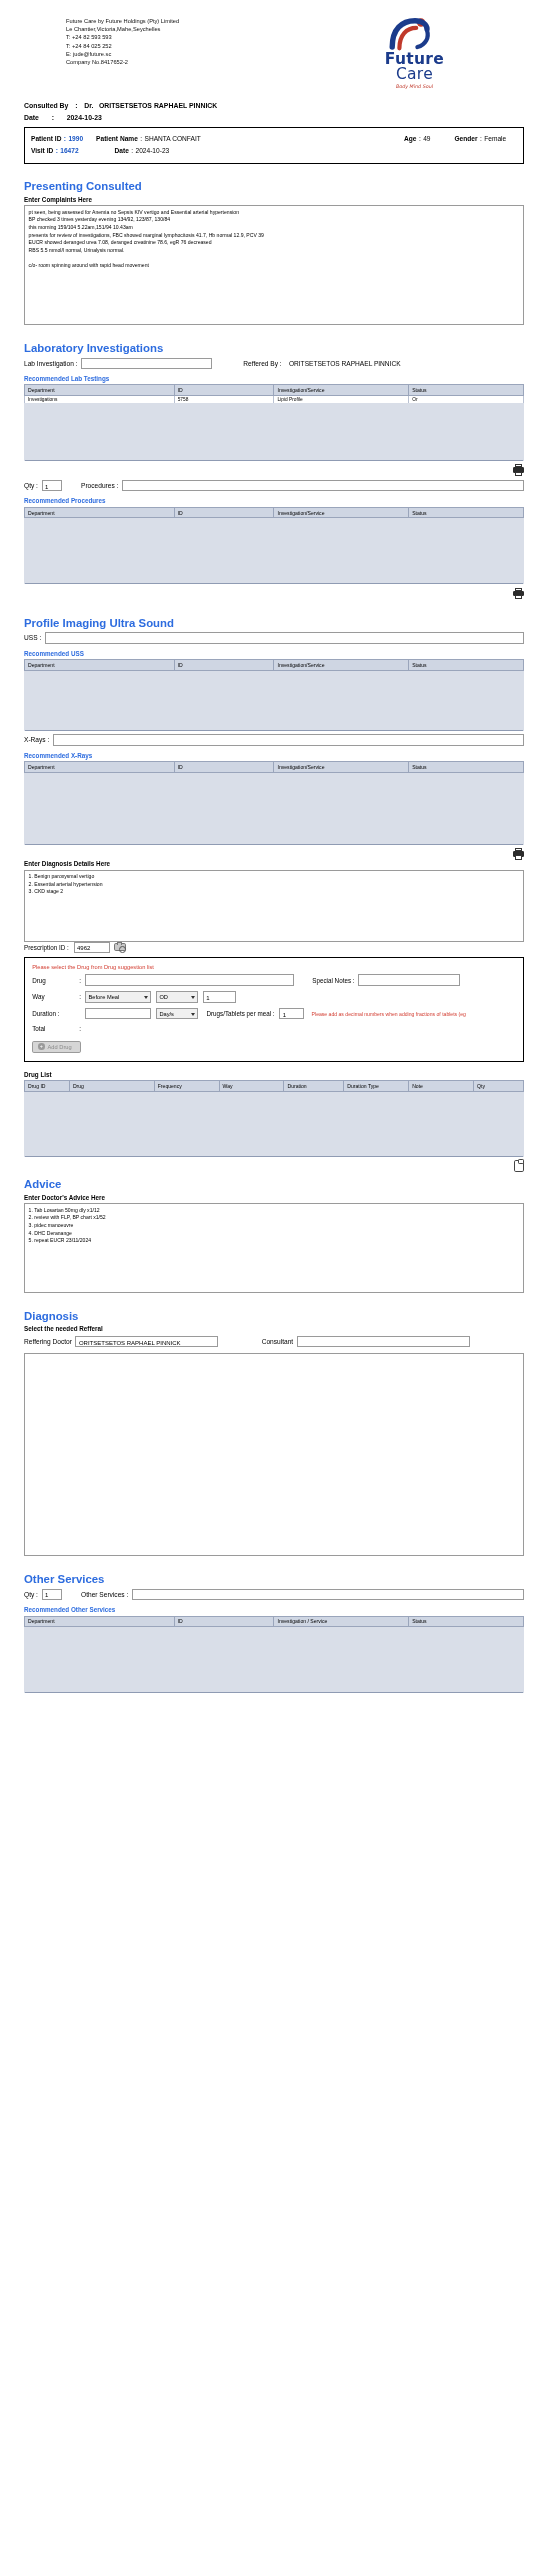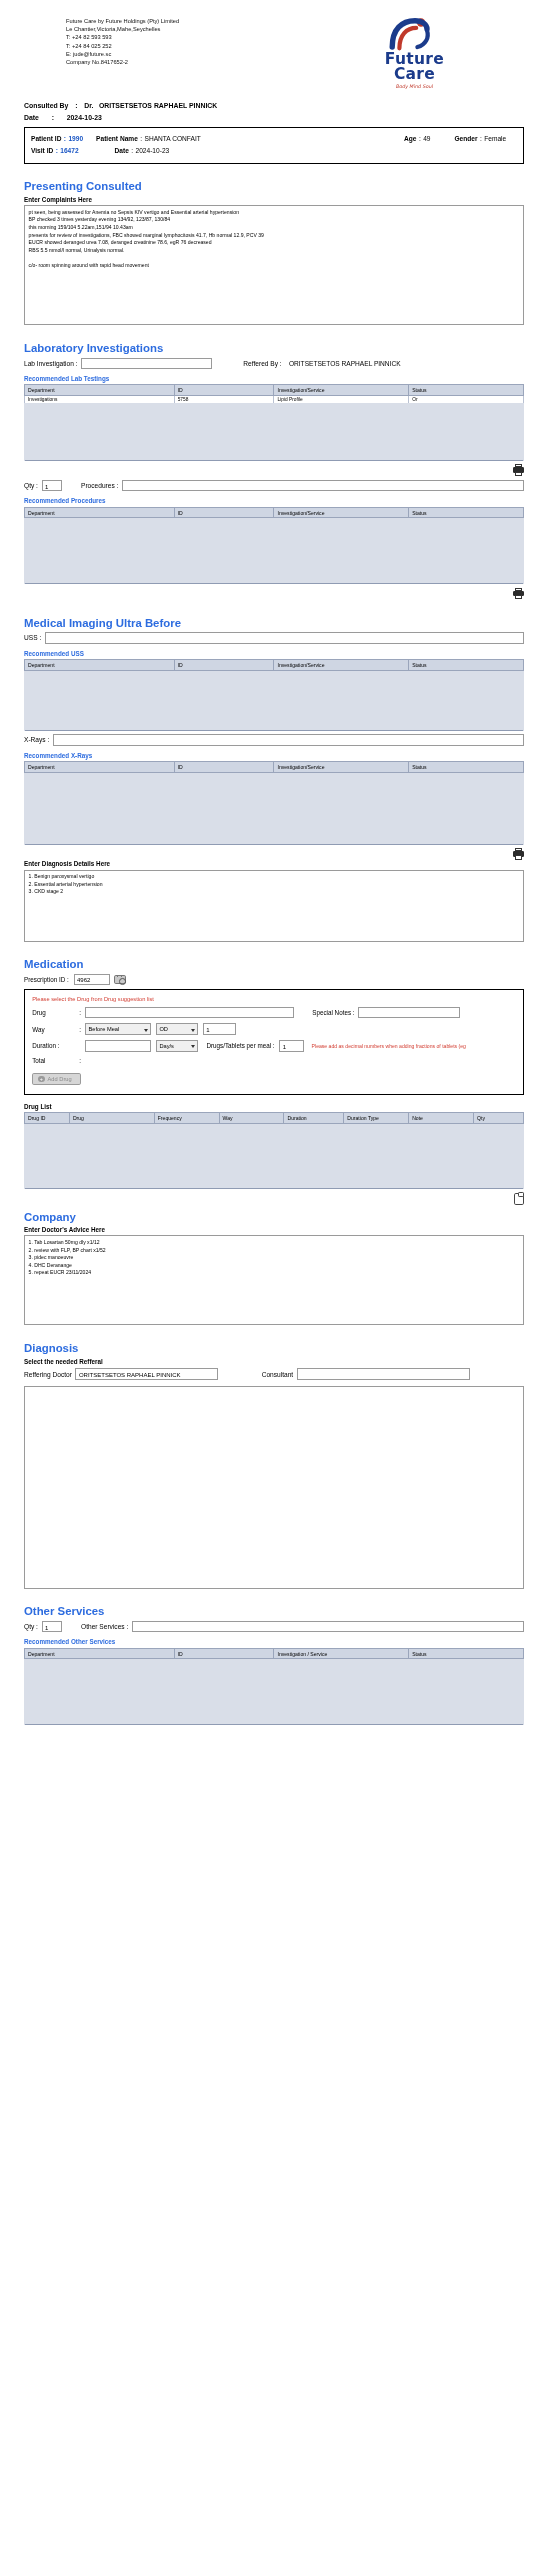--- a/index.html
+++ b/index.html
@@ -15,21 +15,21 @@
 
   
   .hdr { display:flex; align-items:flex-start; justify-content:flex-start; padding: 6px 0 4.8px 0; }
   .hdr-left { width: 281px; padding-left: 42px; font-size: 5.7px; line-height: 1.45; color:#111; }
   .hdr-left .co-name { white-space: nowrap; }
   .hdr-right { flex: 1; display:flex; justify-content:center; }
   .logo-wrap { width: 120px; text-align:center; position:relative; }
   .logo-mark { position:relative; height: 35px; }
   .logo-text { font-family: "DejaVu Sans", sans-serif; }
   .logo-future { font-size: 15.5px; color:#1b3b8b; font-weight:700; letter-spacing:0.3px; line-height:1; }
-  .logo-care { font-size: 15.5px; color:#1b3b8b; font-weight:700; letter-spacing:0.3px; line-height:1; }
+  .logo-care { font-size: 15.5px; color:#1b3b8b; font-weight:400; letter-spacing:0.3px; line-height:1; }
   .logo-tag { font-size: 4.8px; color:#c0392b; font-style:italic; margin-top:1.2px; }
 
   
   .consult-row { margin-top: 8.4px; font-size: 6.9px; font-weight: bold; }
   .consult-row .lbl { display:inline-block; }
   .date-row { margin-top: 4.8px; font-size: 6.9px; font-weight: bold; }
 
   
   .patient-box {
     margin-top: 6px;
@@ -325,21 +325,21 @@
     </tbody>
   </table>
   <div class="print-row">
     <span class="print-ico">
         <span class="top"></span>
         <span class="body"></span>
         <span class="out"></span>
       </span>
   </div>
 
-  <h2 class="sect">Medical Imaging Ultra Before</h2>
+  <h2 class="sect">Profile Imaging Ultra Sound</h2>
   <div class="inline-row">
     <span class="lab">USS :</span>
     <span class="inp" style="flex:1"></span>
   </div>
   <div class="rec-lbl">Recommended USS</div>
   <table class="grid">
     <thead>
       <tr>
         <th style="width:30%">Department</th>
         <th style="width:20%">ID</th>
@@ -380,21 +380,20 @@
         <span class="body"></span>
         <span class="out"></span>
       </span>
   </div>
 
   <div class="sub-lbl">Enter Diagnosis Details Here</div>
   <div class="ta h-diagnosis">1. Benign paroxysmal vertigo
 2. Essential arterial hypertension
 3. CKD stage 2</div>
 
-  <h2 class="sect">Medication</h2>
   <div class="presc-row">
     <span>Prescription ID :</span>
     <span class="inp" style="width:36px">4962</span>
     <span class="cam-ico"></span>
   </div>
 
   <div class="med-box">
     <div class="warn">Please select the Drug from Drug suggestion list</div>
 
     <div class="mrow">
@@ -457,21 +456,21 @@
     <tbody>
       <tr class="filler">
           <td colspan="8" style="height:65px"></td>
         </tr>
     </tbody>
   </table>
   <div class="print-row">
     <span class="clip-ico"></span>
   </div>
 
-  <h2 class="sect" style="margin-top:6px">Company</h2>
+  <h2 class="sect" style="margin-top:6px">Advice</h2>
   <div class="sub-lbl">Enter Doctor's Advice Here</div>
   <div class="ta h-advice">1. Tab Losartan 50mg dly x1/12
 2. review with FLP, BP chart x1/52
 3. pidec manoeuvre
 4. DHC Deranange
 5. repeat EUCR 23/11/2024</div>
 
   <h2 class="sect">Diagnosis</h2>
   <div class="sub-lbl">Select the needed Refferal</div>
   <div class="inline-row">

